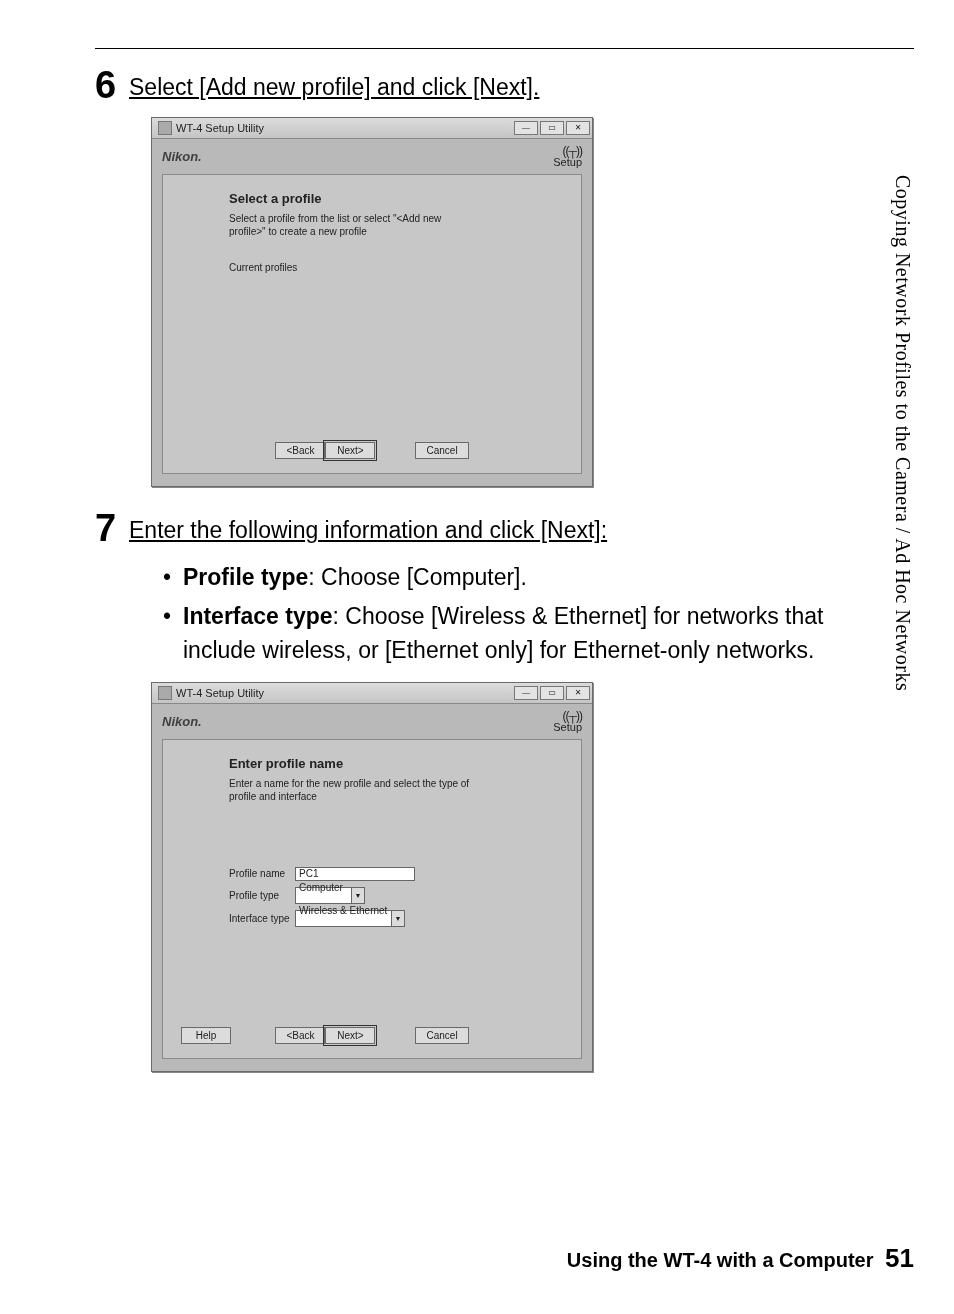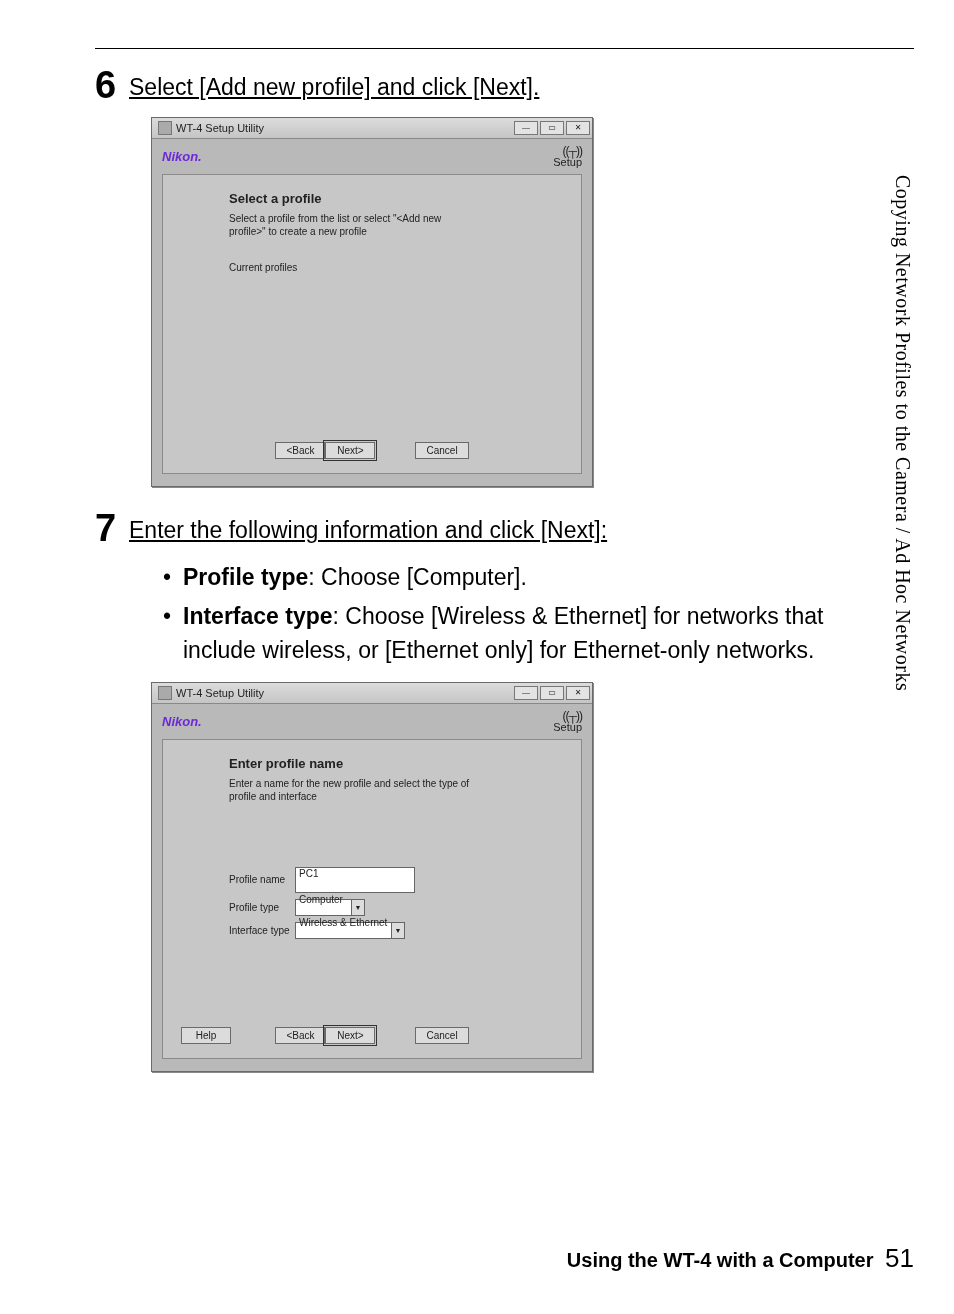--- a/index.html
+++ b/index.html
@@ -99,21 +99,21 @@
   .titlebar .title { flex:1; font-size:11px; }
   .winbtn {
     width:22px; height:12px; margin-left:2px; background:#e3e3e3;
     border:1px solid #777; display:flex; align-items:center; justify-content:center;
     font-size:8px; line-height:8px;
   }
   .dlg-head {
     display:flex; align-items:center; justify-content:space-between;
     padding:6px 10px;
   }
-  .brand { font-style:italic; font-weight:700; font-size:13px; color:#6d28d9; }
+  .brand { font-style:italic; font-weight:700; font-size:13px; color:#404040; }
   .setup-icon { font-size:11px; text-align:right; line-height:1; }
   .setup-icon .ant { font-size:12px; letter-spacing:-1px; }
   .panel {
     margin:0 10px 12px 10px;
     background:#c7c7c7;
     border:1px solid #8a8a8a;
     padding:16px 18px 18px 66px;
     min-height:300px;
     position:relative;
     box-sizing:border-box;
@@ -139,21 +139,21 @@
   .btn.hl { outline:1px solid #333; outline-offset:1px; }
   .row-buttons {
     position:absolute; bottom:14px; left:0; right:0;
     display:flex; justify-content:center; 
   }
   .row-buttons .spacer { width:40px; }
   .del-btn { vertical-align:top; margin-left:10px; }
   .form-row { display:flex; align-items:center; margin-bottom:6px; font-size:10px; }
   .form-row label { width:66px; }
   .txt {
-    background:#fff; border:1px solid #666; height:26px; width:120px;
+    background:#fff; border:1px solid #666; height:14px; width:120px;
     font-size:10px; padding:0 3px; box-sizing:border-box;
   }
   .sel-box {
     background:#fff; border:1px solid #666; height:14px;
     font-size:10px; padding:0 14px 15px 3px; box-sizing:border-box;
     position:relative; display:inline-flex; align-items:center;
   }
   .sel-box .arrow {
     position:absolute; right:0; top:0; bottom:0; width:12px;
     background:#dcdcdc; border-left:1px solid #666;
@@ -161,21 +161,21 @@
   }
   .help-left { position:absolute; left:18px; bottom:14px; }
 
   .footer {
     position:absolute;
     bottom:40px;
     right:40px;
     font-size:20px;
   }
   .footer .ft { font-weight:700; }
-  .footer .pn { font-size:26px; font-weight:400; margin-left:6px; }
+  .footer .pn { font-size:26px; font-weight:700; margin-left:6px; }
 </style>
 </head>
 <body>
 
 <div class="page">
   <div class="page-rule"></div>
   <div class="side-label">Copying Network Profiles to the Camera / Ad Hoc Networks</div>
 
   <div class="step">
     <div class="step-num">6</div>

